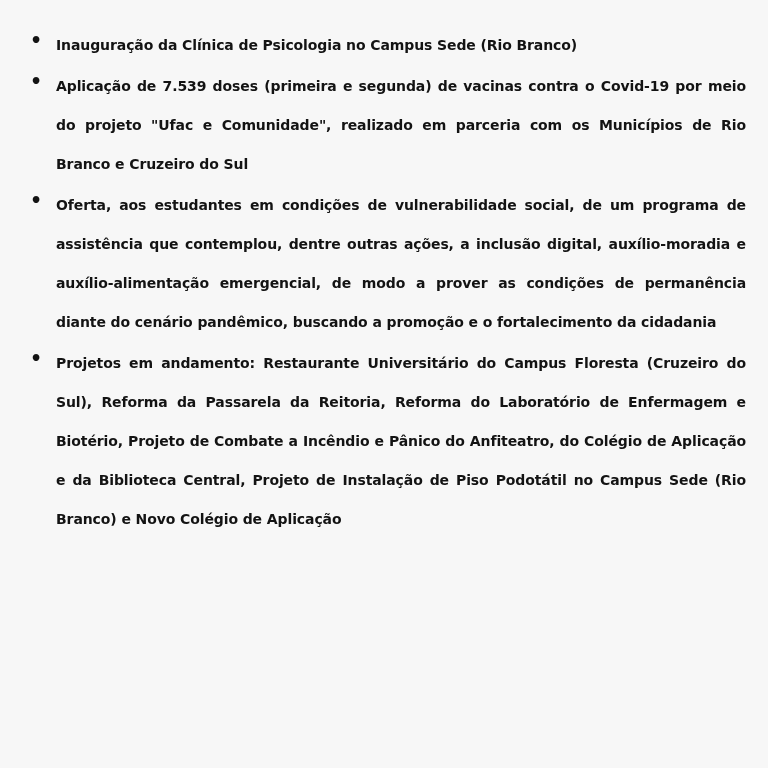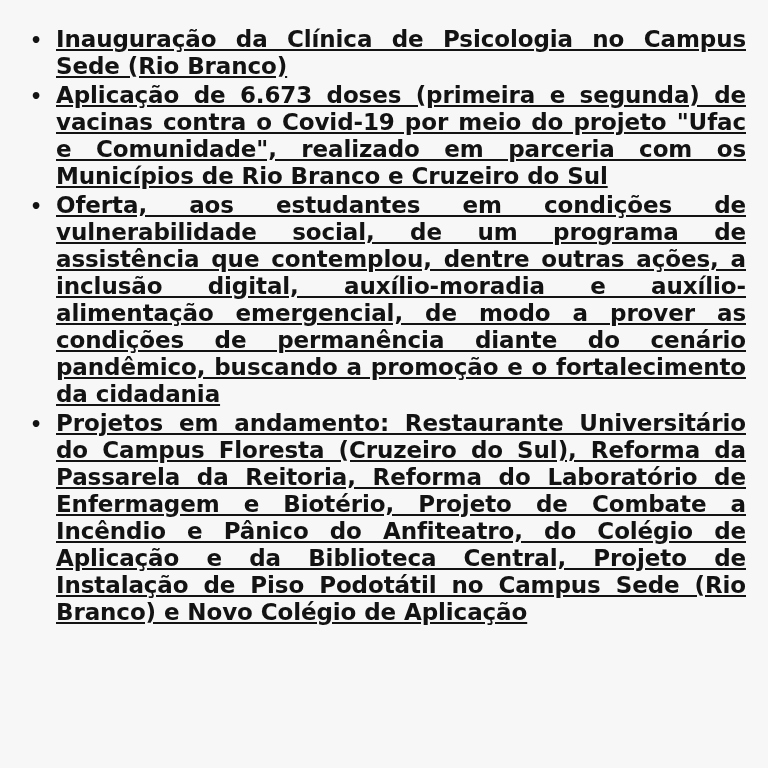--- a/index.html
+++ b/index.html
@@ -23,28 +23,27 @@
   }
   ul.bullet-list {
     list-style: none;
     margin: 0;
     padding: 0;
   }
   ul.bullet-list > li {
     position: relative;
     padding-left: 42px;
     margin: 0 0 2px 0;
-    font-size: 23px;
-    line-height: 27px;
+    font-size: 14px;
+    line-height: 39px;
     font-weight: 700;
     text-align: justify;
     text-justify: inter-word;
     letter-spacing: -0.1px;
     color: #131313;
-    text-decoration: underline;
   }
   ul.bullet-list > li::before {
     content: "\2022";
     position: absolute;
     left: 16px;
     top: 0;
     font-size: 19px;
     line-height: 29.5px;
     color: #131313;
   }
@@ -54,21 +53,21 @@
 </style>
 </head>
 <body>
 
 <div class="page">
   <ul class="bullet-list">
     <li>
       <span class="item-text">Inauguração da Clínica de Psicologia no Campus Sede (Rio Branco)</span>
     </li>
     <li>
-      <span class="item-text">Aplicação de 6.673 doses (primeira e segunda) de vacinas contra o Covid-19 por meio do projeto "Ufac e Comunidade", realizado em parceria com os Municípios de Rio Branco e Cruzeiro do Sul</span>
+      <span class="item-text">Aplicação de 7.539 doses (primeira e segunda) de vacinas contra o Covid-19 por meio do projeto "Ufac e Comunidade", realizado em parceria com os Municípios de Rio Branco e Cruzeiro do Sul</span>
     </li>
     <li>
       <span class="item-text">Oferta, aos estudantes em condições de vulnerabilidade social, de um programa de assistência que contemplou, dentre outras ações, a inclusão digital, auxílio-moradia e auxílio-alimentação emergencial, de modo a prover as condições de permanência diante do cenário pandêmico, buscando a promoção e o fortalecimento da cidadania</span>
     </li>
     <li>
       <span class="item-text">Projetos em andamento: Restaurante Universitário do Campus Floresta (Cruzeiro do Sul), Reforma da Passarela da Reitoria, Reforma do Laboratório de Enfermagem e Biotério, Projeto de Combate a Incêndio e Pânico do Anfiteatro, do Colégio de Aplicação e da Biblioteca Central, Projeto de Instalação de Piso Podotátil no Campus Sede (Rio Branco) e Novo Colégio de Aplicação</span>
     </li>
   </ul>
 </div>
 

